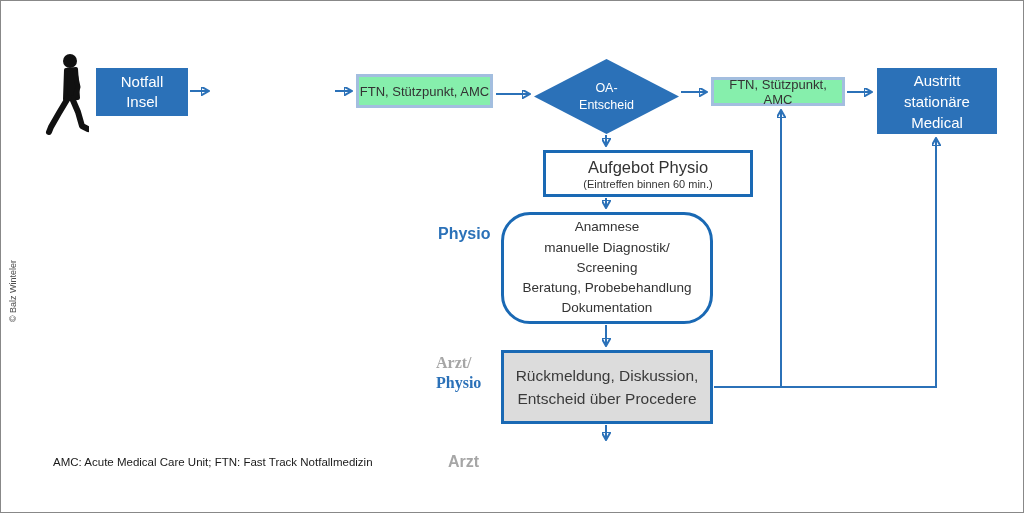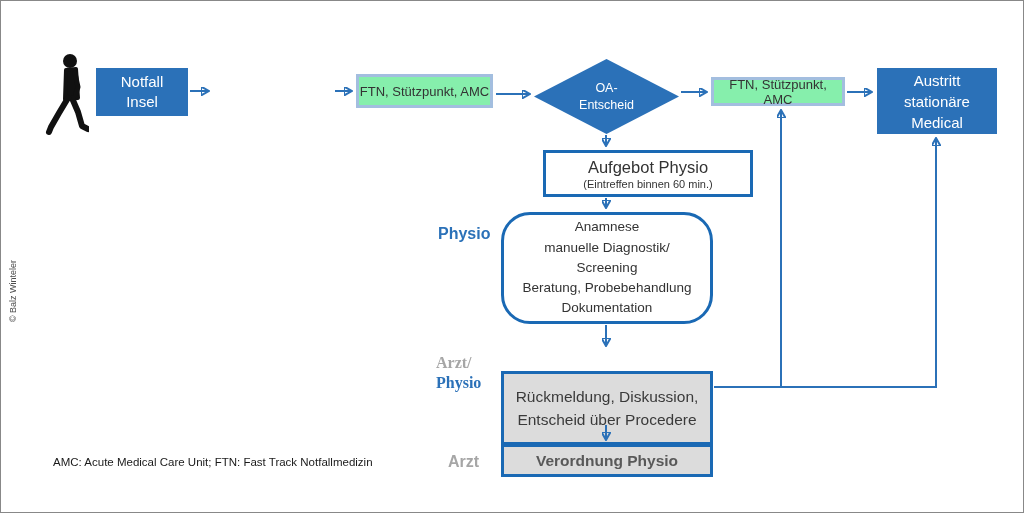--- a/index.html
+++ b/index.html
@@ -73,24 +73,23 @@
     <div style="font-size:16.5px;">Aufgebot Physio</div>
     <div style="font-size:11px;margin-top:1px;">(Eintreffen binnen 60 min.)</div>
   </div>
 
   <div class="node process ml" style="left:500px;top:211px;width:212px;height:112px;font-size:13.5px;line-height:1.5;border-radius:29px;">Anamnese
 manuelle Diagnostik/
 Screening
 Beratung, Probebehandlung
 Dokumentation</div>
 
-  <div class="node graybox ml" style="left:500px;top:349px;width:212px;height:74px;font-size:15.5px;line-height:1.5;margin-top:21px;">Rückmeldung, Diskussion,
+  <div class="node graybox ml" style="left:500px;top:349px;width:212px;height:74px;font-size:15.5px;line-height:1.5;">Rückmeldung, Diskussion,
 Entscheid über Procedere</div>
 
-  <div class="node graybox" style="left:500px;top:443px;width:212px;height:33px;font-size:15.5px;font-weight:bold;color:var(--mid-text);">Verordnung Physio</div>
 
   <div class="rowlabel lbl-blue" style="left:437px;top:223px;">Physio</div>
 
   <div class="rowlabel" style="left:435px;top:352px;font-family:Liberation Serif, serif;">
     <span class="lbl-gray ml">Arzt/</span><br>
     <span class="lbl-blue">Physio</span>
   </div>
 
   <div class="rowlabel lbl-gray" style="left:447px;top:451px;">Arzt</div>
 

